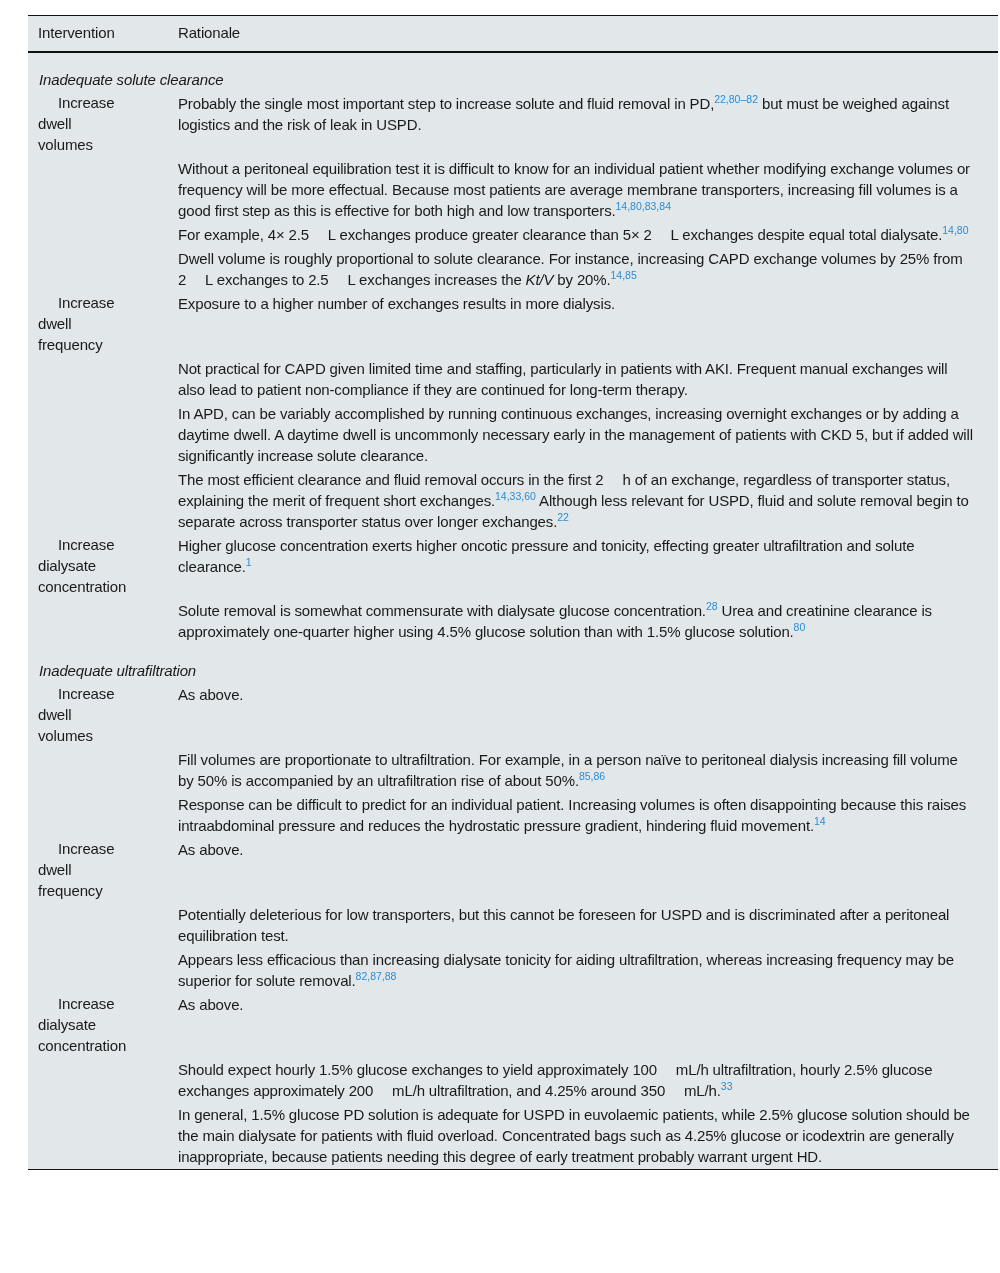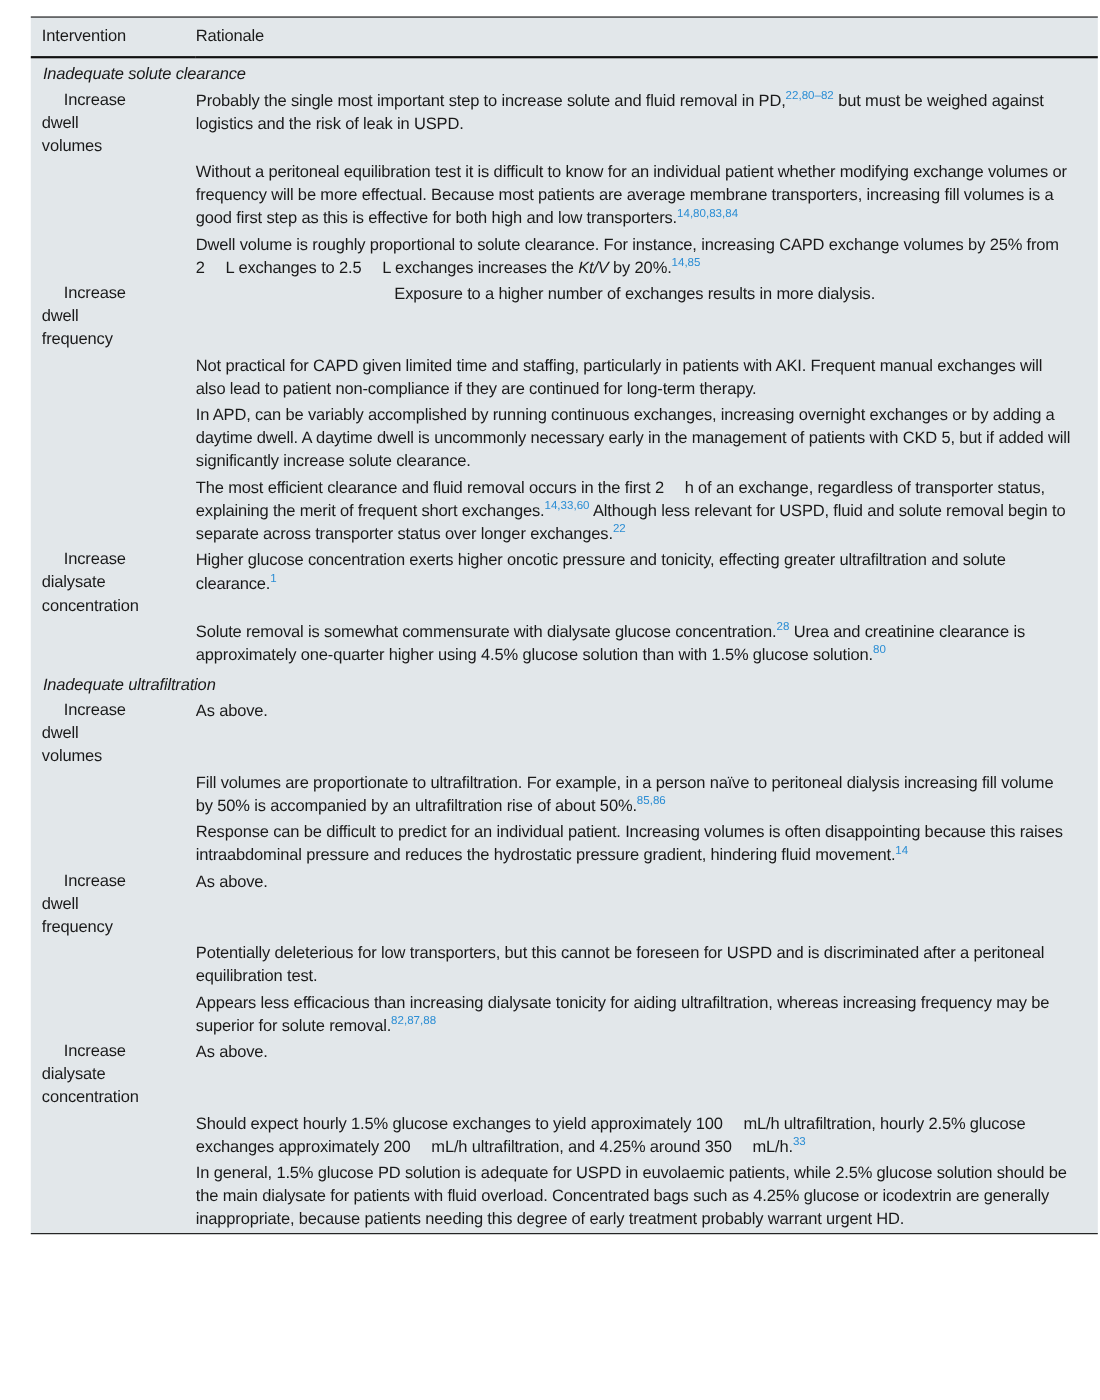--- a/index.html
+++ b/index.html
@@ -4,21 +4,21 @@
 <style>
   html, body { margin: 0; padding: 0; background: #ffffff; }
   body { width: 1000px; height: 1273px; position: relative; font-family: "Liberation Sans", sans-serif; color: #1a1a1a; }
   .table-wrap { position: absolute; left: 28px; top: 15px; width: 970px; background: #e2e7ea; border-top: 1px solid #111; border-bottom: 1.5px solid #111; }
   table { border-collapse: collapse; width: 100%; font-size: 15px; line-height: 21px; letter-spacing: -0.15px; }
   thead th { text-align: left; font-weight: normal; padding: 6px 0 8px 0; border-bottom: 2.5px solid #111; }
   thead th.c1 { padding-left: 10px; width: 140px; }
   td { vertical-align: top; padding: 0; }
   td.c1 { padding-left: 10px; width: 140px; margin-left: 32px; }
   td.c2 { padding-right: 22px; }
-  tr.section td { font-style: italic; padding-left: 11px; padding-top: 4px; padding-bottom: 2px; }
+  tr.section td { font-style: italic; padding-left: 11px; padding-top: 16px; padding-bottom: 2px; }
   .intervention { display: block; }
   .intervention .first { padding-left: 20px; }
   .para { padding: 1px 0 2px 0; }
   sup.ref { color: #2a8dd4; font-size: 10.5px; line-height: 0; vertical-align: 6px; letter-spacing: 0; margin-top: 28px; }
   i.kv { font-style: italic; }
 </style>
 </head>
 <body>
 
 <div class="table-wrap">
@@ -47,33 +47,39 @@
         </tr>
         <tr>
           <td class="c1"></td>
           <td class="c2">
             <div class="para"><span>Without a peritoneal equilibration test it is difficult to know for an individual patient whether modifying exchange volumes or frequency will be more effectual. Because most patients are average membrane transporters, increasing fill volumes is a good first step as this is effective for both high and low transporters.</span><sup class="ref">14,80,83,84</sup></div>
           </td>
         </tr>
         <tr>
           <td class="c1"></td>
           <td class="c2">
+            <div class="para"><span>For example, 4× 2.5  L exchanges produce greater clearance than 5× 2  L exchanges despite equal total dialysate.</span><sup class="ref">14,80</sup></div>
+          </td>
+        </tr>
+        <tr>
+          <td class="c1"></td>
+          <td class="c2">
             <div class="para"><span>Dwell volume is roughly proportional to solute clearance. For instance, increasing CAPD exchange volumes by 25% from 2  L exchanges to 2.5  L exchanges increases the </span><i class="kv">Kt/V</i><span> by 20%.</span><sup class="ref">14,85</sup></div>
           </td>
         </tr>
         <tr>
           <td class="c1">
             <div class="intervention">
               <div class="first">Increase</div>
               <div>dwell</div>
               <div>frequency</div>
             </div>
           </td>
           <td class="c2">
-            <div class="para" style="min-height: 63px; padding-bottom: 1px; text-align: center;"><span>Exposure to a higher number of exchanges results in more dialysis.</span></div>
+            <div class="para" style="min-height: 63px; padding-bottom: 1px;"><span>Exposure to a higher number of exchanges results in more dialysis.</span></div>
           </td>
         </tr>
         <tr>
           <td class="c1"></td>
           <td class="c2">
             <div class="para"><span>Not practical for CAPD given limited time and staffing, particularly in patients with AKI. Frequent manual exchanges will also lead to patient non-compliance if they are continued for long-term therapy.</span></div>
           </td>
         </tr>
         <tr>
           <td class="c1"></td>

